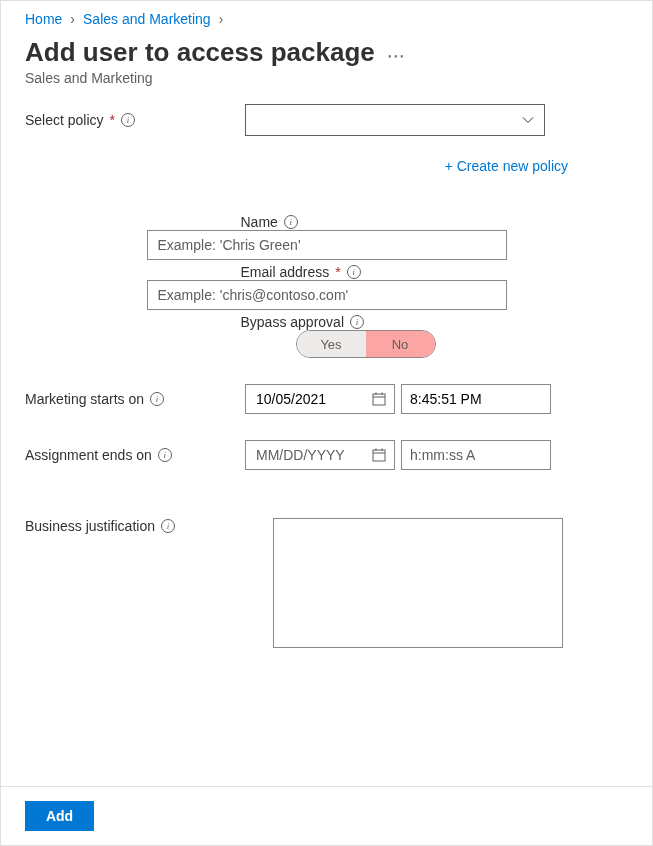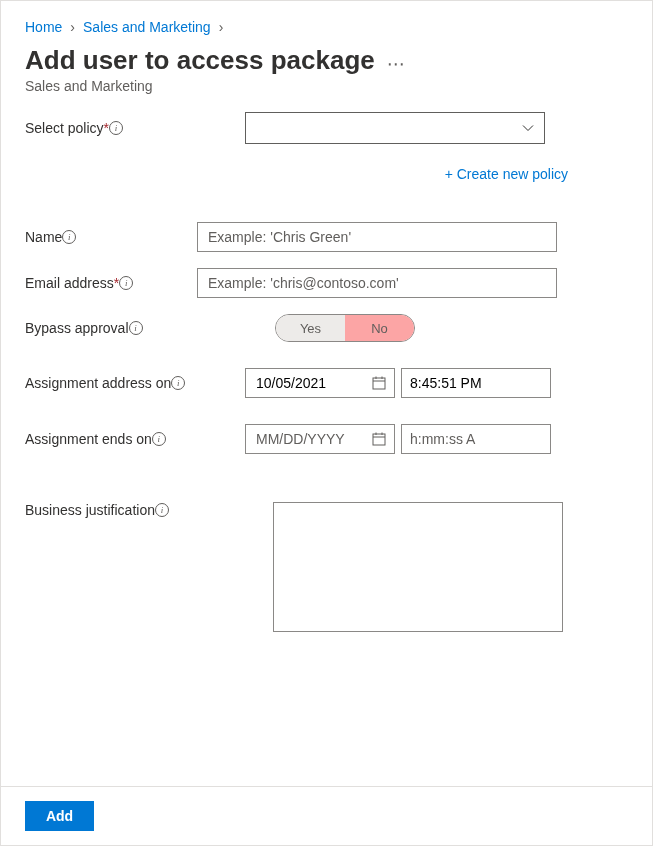--- a/index.html
+++ b/index.html
@@ -13,21 +13,21 @@
   }
   .container {
     width: 653px;
     height: 846px;
     border: 1px solid #e1dfdd;
     display: flex;
     flex-direction: column;
   }
   .main {
     flex: 1;
-    padding: 18px 24px 0 24px;
+    padding: 10px 24px 0 24px;
     overflow: hidden;
   }
   .breadcrumb {
     display: flex;
     align-items: center;
     gap: 8px;
     font-size: 14px;
     margin-bottom: 10px;
   }
   .breadcrumb a { color: #0078d4; text-decoration: none; cursor: pointer; }
@@ -43,20 +43,21 @@
   .subtitle { color: #605e5c; font-size: 14px; margin-bottom: 18px; }
   .form-row {
     display: flex;
     align-items: center;
     margin-bottom: 6px;
   }
   .label-col {
     width: 220px;
     display: flex;
     align-items: center;
+    gap: 6px;
     color: #323130;
   }
   .field-col { flex: 1; }
   .req { color: #a4262c; }
   .info-icon {
     display: inline-flex;
     align-items: center;
     justify-content: center;
     width: 14px; height: 14px;
     border: 1px solid #605e5c;
@@ -115,21 +116,21 @@
   }
   .text-input {
     width: 360px;
     height: 30px;
     border: 1px solid #8a8886;
     padding: 0 10px;
     font-size: 14px;
     font-family: inherit;
   }
   .text-input::placeholder { color: #605e5c; }
-  .field-block { margin-bottom: 16px; display: flex; align-items: center; }
+  .field-block { margin-bottom: 4px; display: flex; align-items: center; flex-direction: column; }
   .field-block .label-col { width: 172px; }
   .toggle-group {
     display: flex;
     border: 1px solid #8a8886;
     border-radius: 16px;
     overflow: hidden;
     width: 140px;
     height: 28px;
   }
   .toggle-btn {
@@ -275,21 +276,21 @@
       <div style="display:flex; justify-content:flex-end; padding-left:78px;">
         <div class="toggle-group">
           <div class="toggle-btn active">Yes</div>
           <div class="toggle-btn">No</div>
         </div>
       </div>
     </div>
 
     <div class="dt-block">
       <div class="label-col">
-        <span>Assignment address on</span>
+        <span>Marketing starts on</span>
         <span class="info-icon">i</span>
       </div>
       <div class="datetime-row">
         <div class="date-input-wrap">
           <input type="text" value="10/05/2021" style="">
           <svg class="cal-icon" viewBox="0 0 14 14">
               <rect x="1" y="2" width="12" height="11" stroke="#605e5c" fill="none"></rect>
               <line x1="1" y1="5" x2="13" y2="5" stroke="#605e5c"></line>
               <line x1="4" y1="0.5" x2="4" y2="3" stroke="#605e5c"></line>
               <line x1="10" y1="0.5" x2="10" y2="3" stroke="#605e5c"></line>

